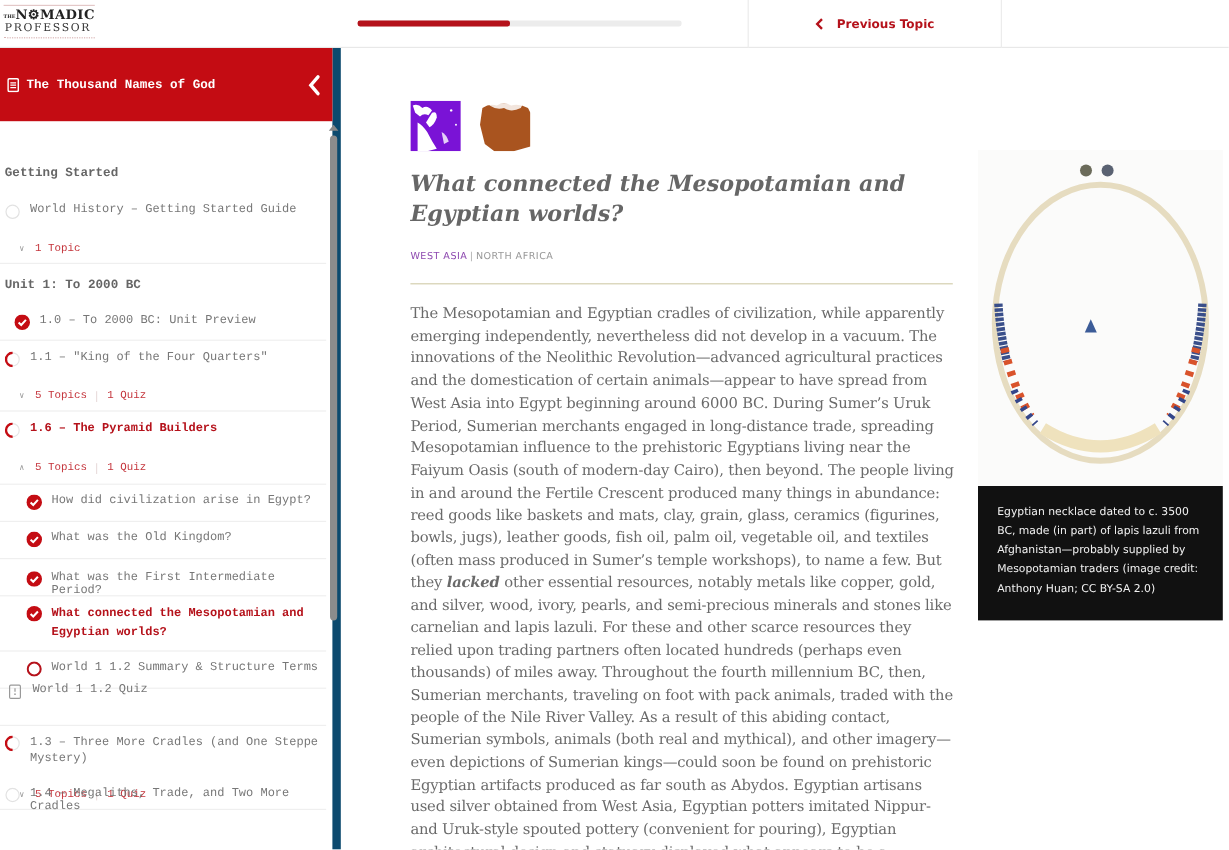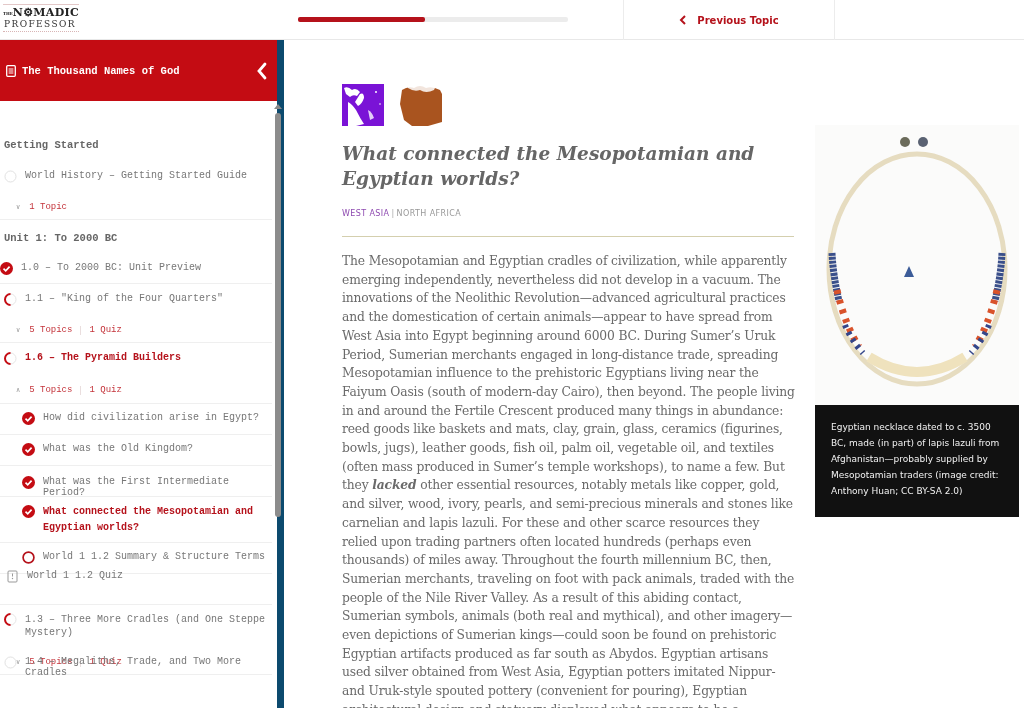--- a/index.html
+++ b/index.html
@@ -101,21 +101,21 @@
       <span>World History – Getting Started Guide</span>
     </div>
     <div class="meta" style="top:74px; left:16px">
       <span class="chev">∨</span>
       <span>1 Topic</span>
     </div>
     <div class="line" style="top:91px"></div>
 
     <div class="section-title" style="top:104px">Unit 1: To 2000 BC</div>
 
-    <div class="item" style="top:134px; padding-left:0">
+    <div class="item" style="top:134px; padding-left:12px">
       <svg class="status" viewBox="0 0 13 13">
           <circle cx="6.5" cy="6.5" r="6.5" fill="#c40c13"></circle>
           <path d="M3.5 6.7 L5.7 8.8 L9.6 4.6" fill="none" stroke="#fff" stroke-width="1.7"></path>
         </svg>
       <span>1.0 – To 2000 BC: Unit Preview</span>
     </div>
     <div class="line" style="top:155px"></div>
 
     <div class="item" style="top:165px; padding-left:4px">
       <svg class="status" viewBox="0 0 13 13">

